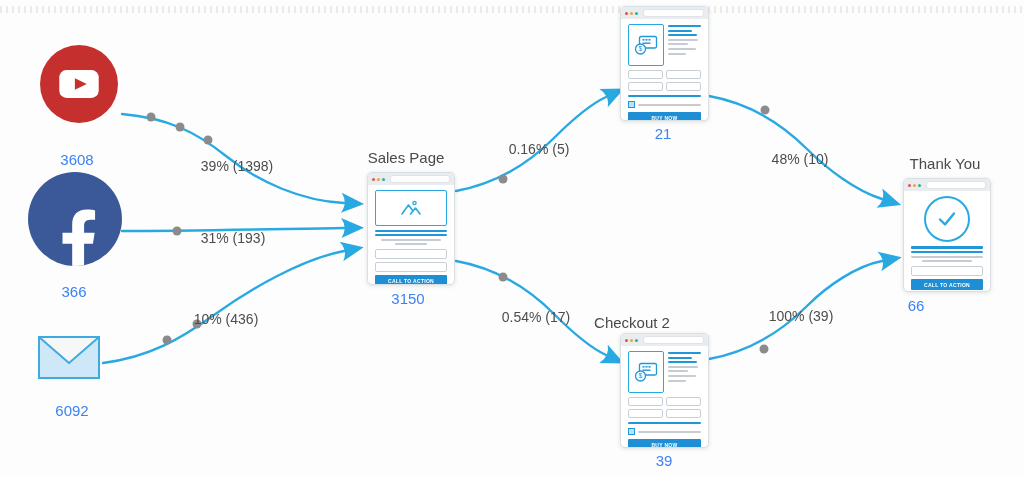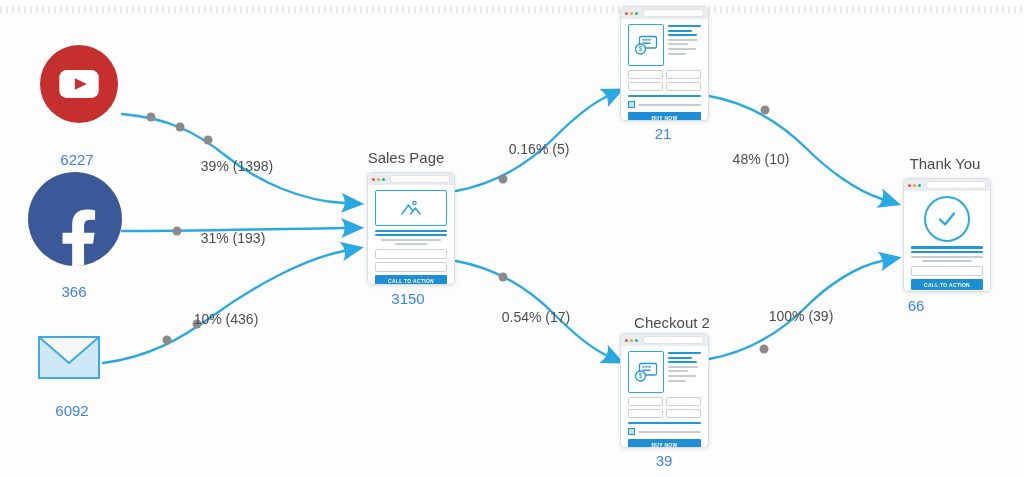--- a/index.html
+++ b/index.html
@@ -74,30 +74,30 @@
     <circle class="handle" cx="503" cy="277" r="4.5"></circle>
     <circle class="handle" cx="765" cy="110" r="4.5"></circle>
     <circle class="handle" cx="764" cy="349" r="4.5"></circle>
   </svg>
 
   <div class="edge-label" style="left:237px;top:158px">39% (1398)</div>
   <div class="edge-label" style="left:233px;top:230px">31% (193)</div>
   <div class="edge-label" style="left:226px;top:311px">10% (436)</div>
   <div class="edge-label" style="left:539px;top:141px">0.16% (5)</div>
   <div class="edge-label" style="left:536px;top:309px">0.54% (17)</div>
-  <div class="edge-label" style="left:761px;top:151px">48% (10)</div>
+  <div class="edge-label" style="left:800px;top:151px">48% (10)</div>
   <div class="edge-label" style="left:801px;top:308px">100% (39)</div>
 
   <div class="circle-icon yt">
     <svg width="40" height="28" viewBox="0 0 38 27">
       <rect x="0" y="0" width="38" height="27" rx="7" fill="#ffffff"></rect>
       <path d="M15,8 L26.5,13.5 L15,19 z" fill="#c5302e"></path>
     </svg>
   </div>
-  <div class="node-count" style="left:77px;top:151px">6227</div>
+  <div class="node-count" style="left:77px;top:151px">3608</div>
 
   <div class="circle-icon fb">
     <svg width="38" height="66" viewBox="0 0 320 512">
       <path fill="#ffffff" d="M279.14 288l14.22-92.66h-88.91v-60.13c0-25.35 12.42-50.06 52.24-50.06h40.42V6.26S260.43 0 225.36 0c-73.22 0-121.08 44.38-121.08 124.72v70.62H22.89V288h81.39v224h100.17V288z"></path>
     </svg>
   </div>
   <div class="node-count" style="left:74px;top:283px">366</div>
 
   <div class="envelope">
     <svg width="62" height="43" viewBox="0 0 62 43">
@@ -172,21 +172,21 @@
       <div class="divider"></div>
       <div class="checkrow">
         <span class="checkbox"></span>
         <div class="ln gray"></div>
       </div>
       <div class="cta">BUY NOW</div>
     </div>
   </div>
   <div class="node-count" style="left:663px;top:125px">21</div>
 
-  <div class="node-title" style="left:672px;top:314px">Checkout 2</div>
+  <div class="node-title" style="left:632px;top:314px">Checkout 2</div>
   <div class="browser" style="left:620px;top:333px;width:87px;height:113px">
     <div class="btop">
       <span class="dot r"></span>
       <span class="dot o"></span>
       <span class="dot t"></span>
       <span class="addr"></span>
     </div>
     <div class="bbody">
       <div class="corow">
         <div class="cardbox">

